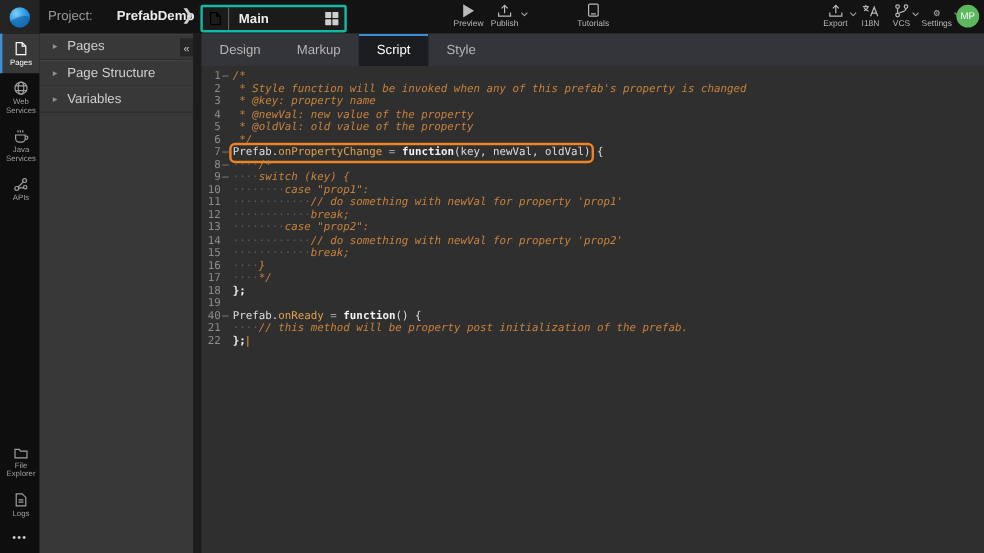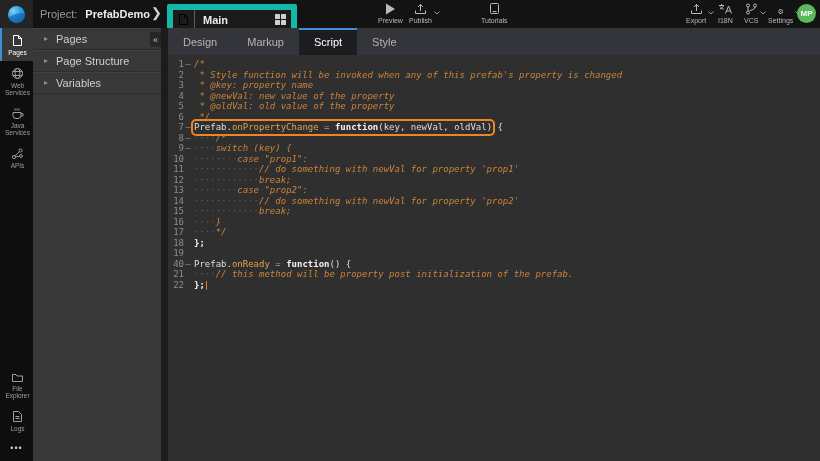--- a/index.html
+++ b/index.html
@@ -8,39 +8,39 @@
 
   
   .topbar{position:absolute;top:0;left:0;width:820px;height:28px;background:#131313}
   .logo-box{position:absolute;left:0;top:0;width:33px;height:28px;background:#242424;
             display:flex;align-items:center;justify-content:center}
   .logo-circle{width:17px;height:17px;border-radius:50%;
                background:radial-gradient(circle at 32% 30%,#7fd0f7 0%,#2e9be4 45%,#136fc0 100%);
                position:relative;overflow:hidden}
   .logo-circle::after{content:"";position:absolute;left:-2px;top:8px;width:22px;height:12px;
                background:#0c559c;opacity:.55;border-radius:50%;transform:rotate(-18deg)}
-  .proj{position:absolute;left:40px;top:0;height:28px;display:flex;align-items:center;gap:8px;font-size:11px}
+  .proj{position:absolute;left:40px;top:0;height:28px;display:flex;align-items:center;gap:20px;font-size:11px}
   .proj .plabel{color:#9a9a9a}
   .proj .pname{color:#ececec;font-weight:bold}
   .crumb-chev{position:absolute;left:151px;top:5px;color:#cfcfcf;font-size:13px}
   .page-selector{position:absolute;left:167px;top:4px;width:118px;height:19px;
-                 border:6px solid #14b8a6;border-radius:2px;display:flex;align-items:center;background:#1b1b1b}
+                 border:2px solid #14b8a6;border-radius:2px;display:flex;align-items:center;background:#1b1b1b}
   .page-selector .icon-cell{width:21px;height:100%;display:flex;align-items:center;justify-content:center;
                  border-right:1px solid #5d5d5d}
   .page-selector .sel-label{flex:1;padding-left:8px;font-size:11px;font-weight:bold;color:#ececec}
   .page-selector .grid-cell{width:22px;display:flex;align-items:center;justify-content:center}
   .grid-icon{display:grid;grid-template-columns:5px 5px;grid-gap:1px}
   .grid-icon i{width:5px;height:5px;background:#cfcfcf;border-radius:.5px}
 
   .tb-action{position:absolute;top:3px;display:flex;flex-direction:column;align-items:center;gap:2px;
              color:#b9b9b9;font-size:7px;line-height:7px;cursor:default}
   .tb-action .ticon{height:12px;display:flex;align-items:flex-end}
   .tb-caret{position:absolute;top:6px;right:-8px}
   .avatar{position:absolute;left:797px;top:4px;width:19px;height:19px;border-radius:50%;
-          background:#5cb85c;color:#fff;font-size:8px;font-weight:bold;
+          background:#5cb85c;color:#fff;font-size:8px;font-weight:normal;
           display:flex;align-items:center;justify-content:center}
 
   
   .rail{position:absolute;left:0;top:28px;width:33px;height:433px;background:#0e0e0e;
         display:flex;flex-direction:column}
   .rail-item{width:33px;box-sizing:border-box;padding:6px 0 5px;display:flex;flex-direction:column;
              align-items:center;gap:2px;color:#9f9f9f;font-size:6.5px;line-height:7px;text-align:center;
              border-left:2px solid transparent}
   .rail-item.active{background:#383838;border-left-color:#3f8fd6;color:#fff}
   .rail-item svg{display:block}

